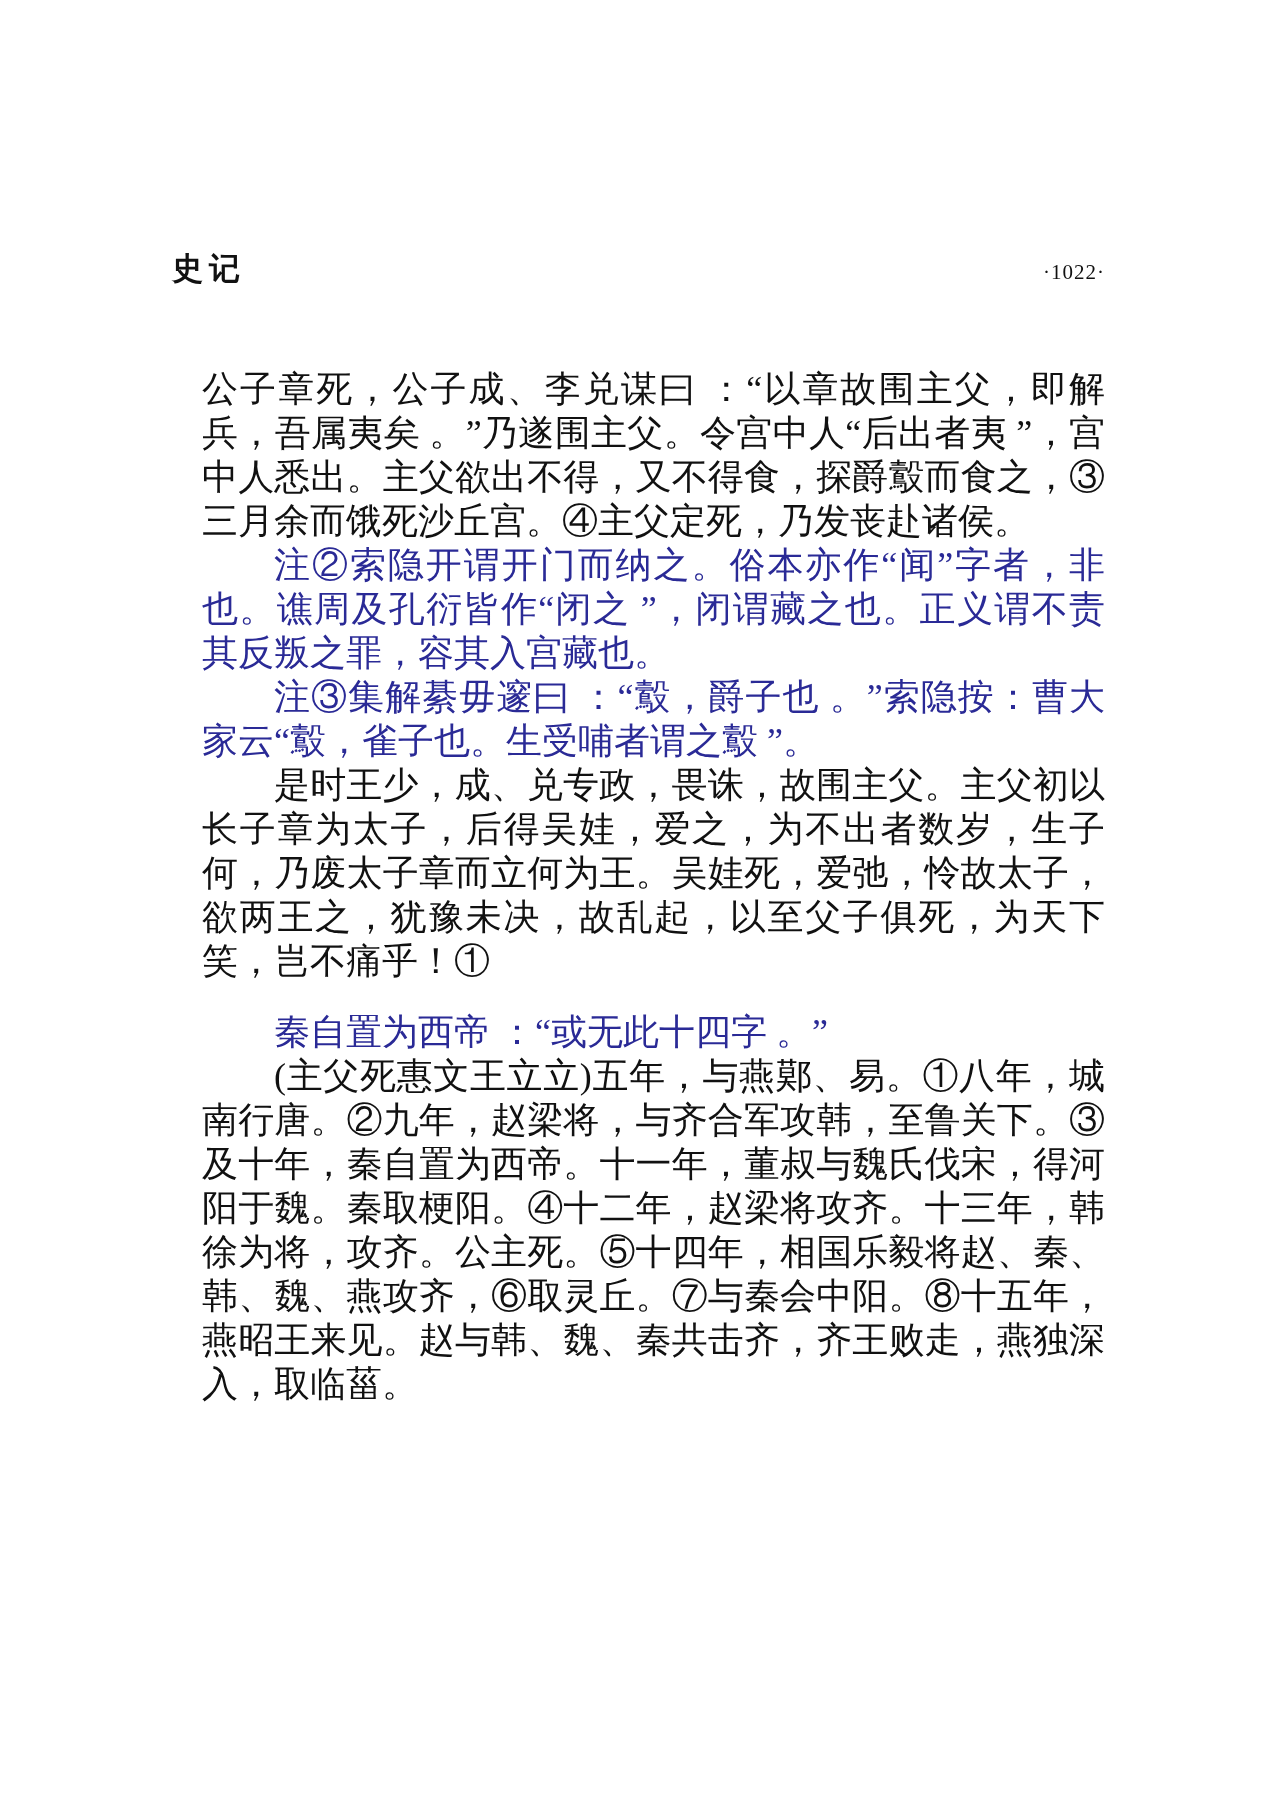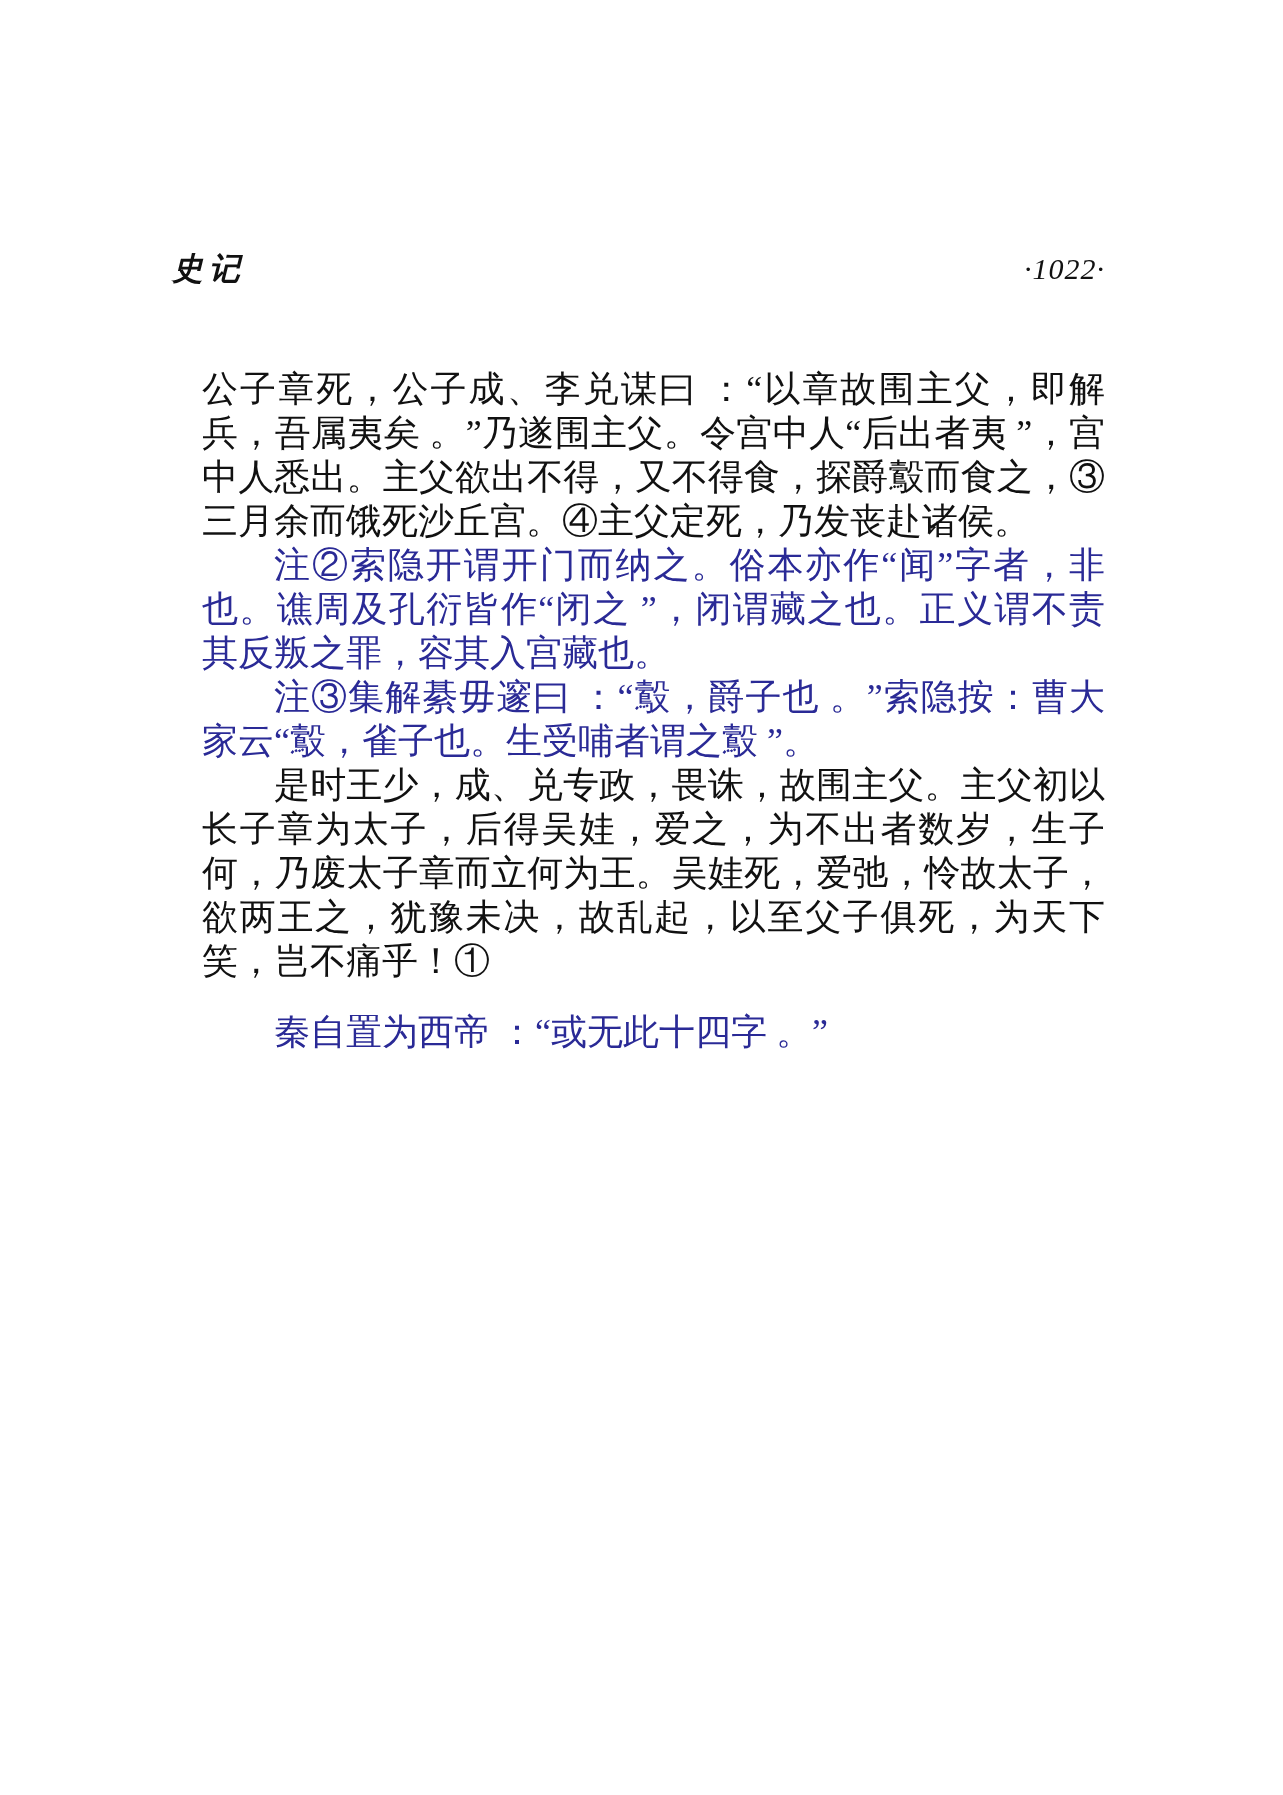--- a/index.html
+++ b/index.html
@@ -18,30 +18,29 @@
   }
   .header {
     position: absolute;
     left: 172px;
     top: 248px;
     width: 933px;
     height: 40px;
     display: flex;
     justify-content: space-between;
     align-items: baseline;
-    font-style: italic;
   }
   .book-title {
     font-size: 31px;
     font-weight: bold;
     color: #111111;
     letter-spacing: 6px;
   }
   .page-number {
-    font-size: 30px;
+    font-size: 21px;
     color: #111111;
     letter-spacing: 1px;
   }
   .text-block {
     position: absolute;
     left: 202px;
     top: 296px;
     width: 903px;
   }
   .text-block p {
@@ -86,16 +85,17 @@
 
     <p class="note indent">注②索隐开谓开门而纳之。俗本亦作“闻”字者，非也。谯周及孔衍皆作“闭之 ”，闭谓藏之也。正义谓不责其反叛之罪，容其入宫藏也。</p>
 
     <p class="note indent">注③集解綦毋邃曰 ：“鷇，爵子也 。”索隐按：曹大家云“鷇，雀子也。生受哺者谓之鷇 ”。</p>
 
 
     <p class="body indent">是时王少，成、兑专政，畏诛，故围主父。主父初以长子章为太子，后得吴娃，爱之，为不出者数岁，生子何，乃废太子章而立何为王。吴娃死，爱弛，怜故太子，欲两王之，犹豫未决，故乱起，以至父子俱死，为天下笑，岂不痛乎！①</p>
 
     <p class="note indent gap-sm">秦自置为西帝 ：“或无此十四字 。”</p>
 
+    <p class="body indent">(主父死惠文王立立)五年，与燕鄚、易。①八年，城南行唐。②九年，赵梁将，与齐合军攻韩，至鲁关下。③及十年，秦自置为西帝。十一年，董叔与魏氏伐宋，得河阳于魏。秦取梗阳。④十二年，赵梁将攻齐。十三年，韩徐为将，攻齐。公主死。⑤十四年，相国乐毅将赵、秦、韩、魏、燕攻齐，⑥取灵丘。⑦与秦会中阳。⑧十五年，燕昭王来见。赵与韩、魏、秦共击齐，齐王败走，燕独深入，取临菑。</p>
 
   </div>
 
 </div>
 
 </body></html>

